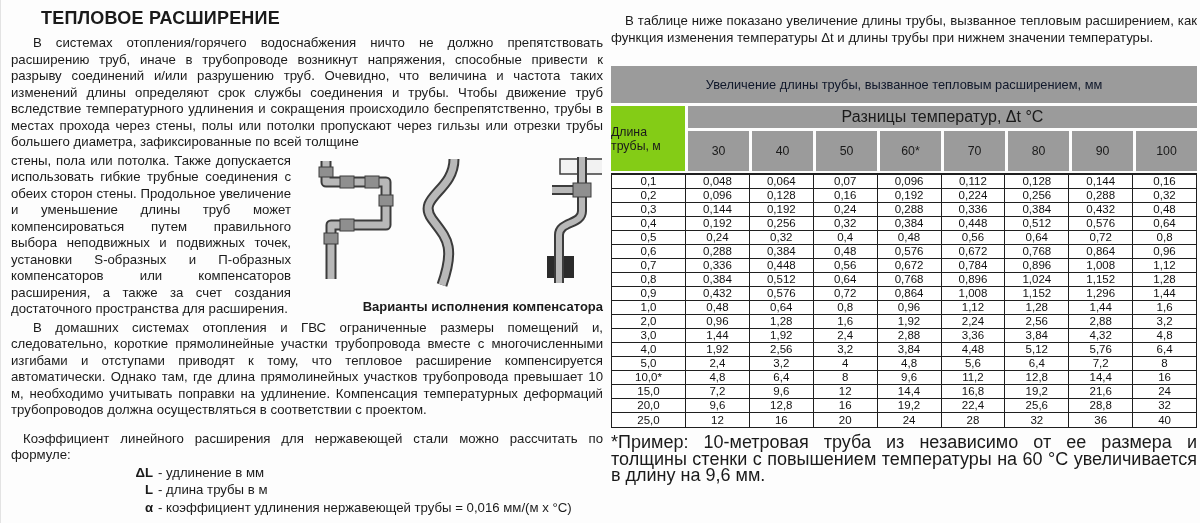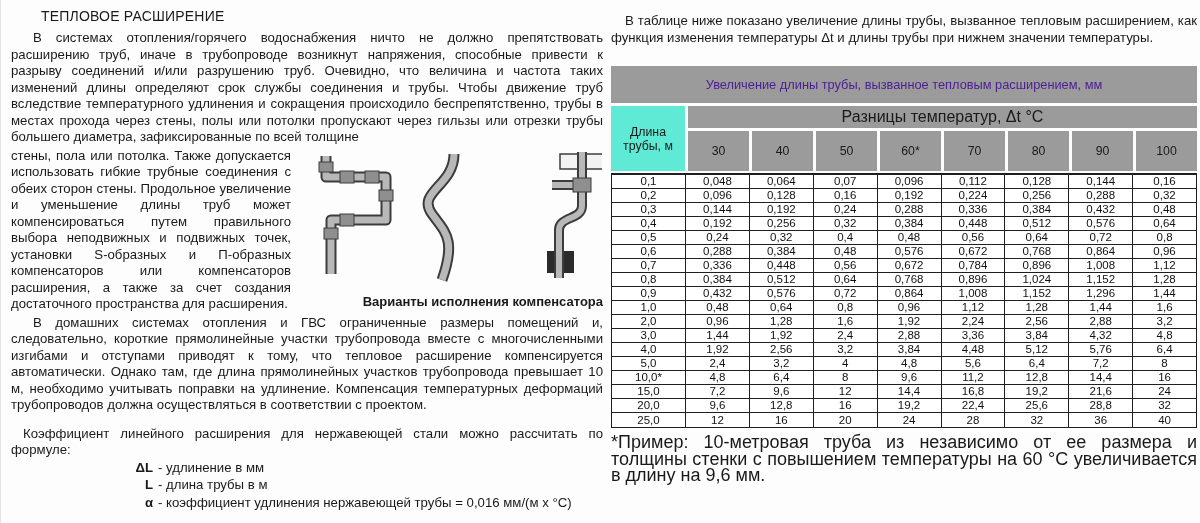--- a/index.html
+++ b/index.html
@@ -5,21 +5,21 @@
   * { box-sizing: border-box; margin: 0; padding: 0; }
   html, body { background: #ffffff; }
   body { font-family: "Liberation Sans", sans-serif; color: #1a1a1a; }
   .page {
     position: relative; width: 1200px; height: 523px;
     background: #fdfdfd; overflow: hidden;
     border-left: 1px solid #e3e3e3;
   }
   
   .left-col { position: absolute; left: 10px; top: 6px; width: 592px; }
-  .doc-title { font-size: 14px; font-weight: normal; margin: 2px 0 6px 30px; letter-spacing: .2px; }
+  .doc-title { font-size: 18px; font-weight: bold; margin: 2px 0 6px 30px; letter-spacing: .2px; }
   .para {
     font-size: 13.2px; line-height: 16.5px; text-align: justify;
     margin-bottom: 2px;
   }
   .indent { text-indent: 22px; }
   .figure {
     float: right; width: 302px; margin: 2px 0 2px 10px; text-align: right;
   }
   .figure svg { display: block; margin: 0 auto; }
   .fig-caption { font-size: 13px; font-weight: bold; margin-top: 2px; }
@@ -27,28 +27,28 @@
   .formula-line { font-size: 13.5px; margin: 12px 0 2px 26px; }
   .formula-line b { font-weight: bold; }
   .defs { margin-left: 118px; }
   .def-row { font-size: 13.2px; line-height: 17.5px; display: flex; }
   .def-sym { font-weight: bold; min-width: 24px; text-align: right; margin-right: 5px; white-space: pre; }
   
   .right-col { position: absolute; left: 610px; top: 12px; width: 586px; }
   .intro { font-size: 13.2px; line-height: 17px; text-align: justify; text-indent: 14px; margin-bottom: 20px; }
   .tbl { width: 100%; }
   .hdr-band {
-    height: 37px; background: #9b9b9b; color: #4c1d95;
+    height: 37px; background: #9b9b9b; color: #0f172a;
     display: flex; align-items: center; justify-content: center;
     font-size: 12.8px; margin-bottom: 3px;
   }
   .hdr-bottom { display: flex; gap: 3px; margin-bottom: 0; }
   .hdr-col1 {
-    flex: 0 0 74px; background: #5eead4; display: flex; align-items: center;
-    justify-content: center; font-size: 12.3px; text-align: center;
+    flex: 0 0 74px; background: #84cc16; display: flex; align-items: center;
+    justify-content: center; font-size: 12.3px; 
   }
   .hdr-right { flex: 1; display: flex; flex-direction: column; gap: 3px; }
   .hdr-temp {
     height: 22px; background: #9b9b9b; display: flex; align-items: center;
     justify-content: center; font-size: 16px;
   }
   .hdr-nums { display: flex; gap: 3px; height: 40px; }
   .hdr-num {
     flex: 1; background: #9b9b9b; display: flex; align-items: center;
     justify-content: center; font-size: 12.3px;

